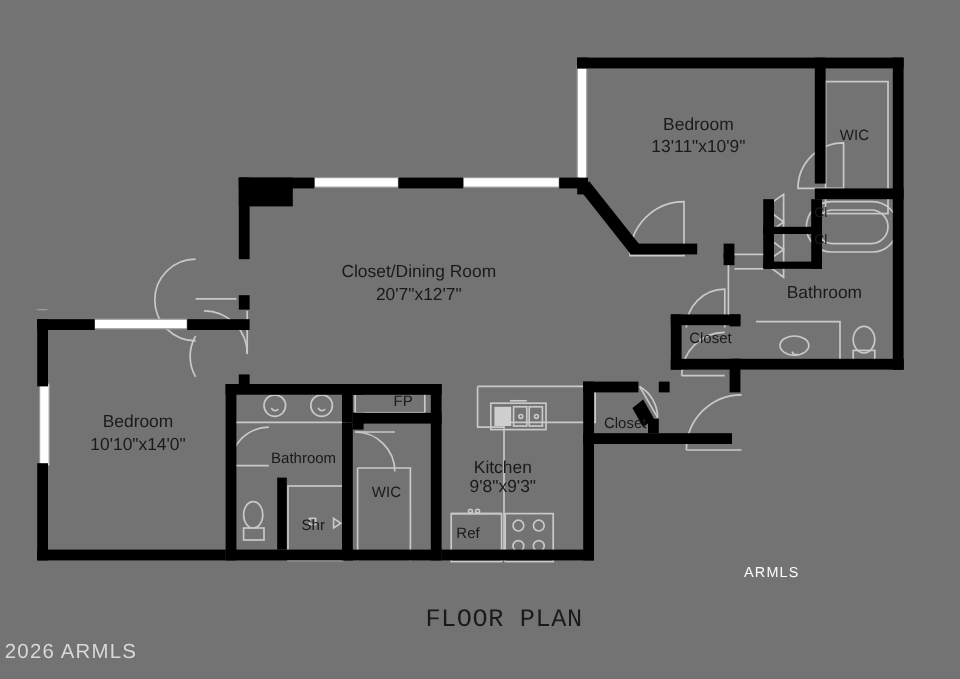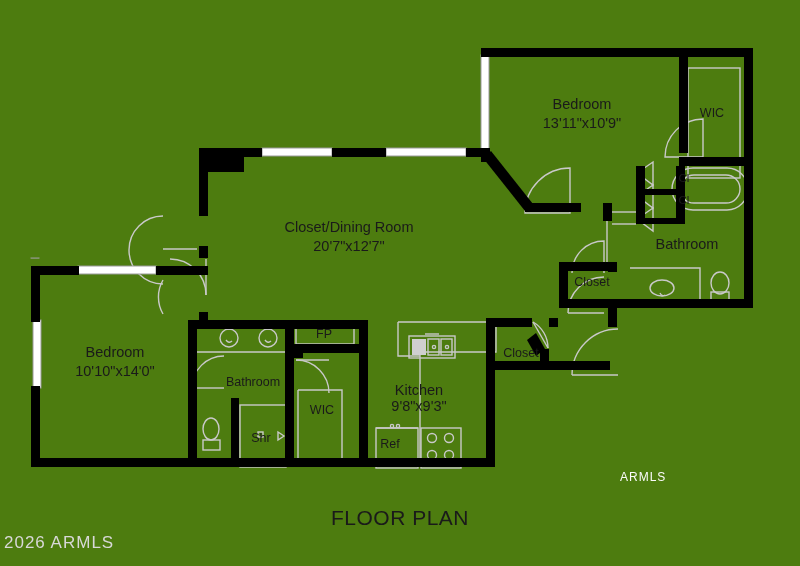--- a/index.html
+++ b/index.html
@@ -1,17 +1,17 @@
 <!DOCTYPE html>
 <html><head>
 <meta charset="utf-8">
 <style>
   html,body{margin:0;padding:0;background:#ffffff;}
   body{width:800px;height:566px;overflow:hidden;font-family:"Liberation Sans",sans-serif;}
-  #stage{position:relative;width:800px;height:566px;background:#4d7c0f;}
+  #stage{position:relative;width:800px;height:566px;background:#737373;}
   #plan{position:absolute;left:0;top:0;width:800px;height:566px;}
   .lbl{position:absolute;color:#1a1a1a;font-family:"Liberation Sans",sans-serif;text-align:center;white-space:nowrap;line-height:1.14;}
   .room-name{font-size:14.5px;}
   .room-dim{font-size:14.5px;}
   .small{font-size:12.5px;text-align:right;}
   .tiny{font-size:11.5px;margin-left:24px;}
   .title{position:absolute;font-size:21px;letter-spacing:0.5px;color:#1a1a1a;}
   .wm{position:absolute;font-size:17px;color:#d8d8d8;letter-spacing:1px;font-family:"Liberation Sans",sans-serif;}
   .wm2{position:absolute;font-size:12px;color:#fbfbfb;letter-spacing:1px;}
 </style>
@@ -225,21 +225,21 @@
   <div class="lbl room-name" style="left:687px;top:236px;transform:translateX(-50%);">Bathroom</div>
   <div class="lbl small" style="left:253px;top:375px;transform:translateX(-50%);">Bathroom</div>
 
   <div class="lbl small" style="left:712px;top:106px;transform:translateX(-50%);">WIC</div>
   <div class="lbl small" style="left:322px;top:403px;transform:translateX(-50%);">WIC</div>
   <div class="lbl small" style="left:592px;top:275px;transform:translateX(-50%);">Closet</div>
   <div class="lbl small" style="left:521px;top:346px;transform:translateX(-50%);">Closet</div>
   <div class="lbl tiny" style="left:660px;top:172px;transform:translateX(-50%);">Cl</div>
   <div class="lbl tiny" style="left:660px;top:194px;transform:translateX(-50%);">Cl</div>
   <div class="lbl small" style="left:261px;top:431px;transform:translateX(-50%);">Shr</div>
-  <div class="lbl small" style="left:324px;top:327px;transform:translateX(-50%);">FP</div>
+  <div class="lbl small" style="left:336px;top:327px;transform:translateX(-50%);">FP</div>
   <div class="lbl small" style="left:390px;top:437px;transform:translateX(-50%);">Ref</div>
 
-  <div class="title" style="left:400px;top:506px;transform:translateX(-50%);">FLOOR PLAN</div>
+  <div class="title" style="left:420px;top:506px;transform:translateX(-50%);font-family:Liberation Mono, monospace;">FLOOR PLAN</div>
 
   <div class="wm" style="left:4px;top:533px;">2026 ARMLS</div>
   <div class="wm2" style="left:620px;top:470px;">ARMLS</div>
 
 </div>
 
 </body></html>

